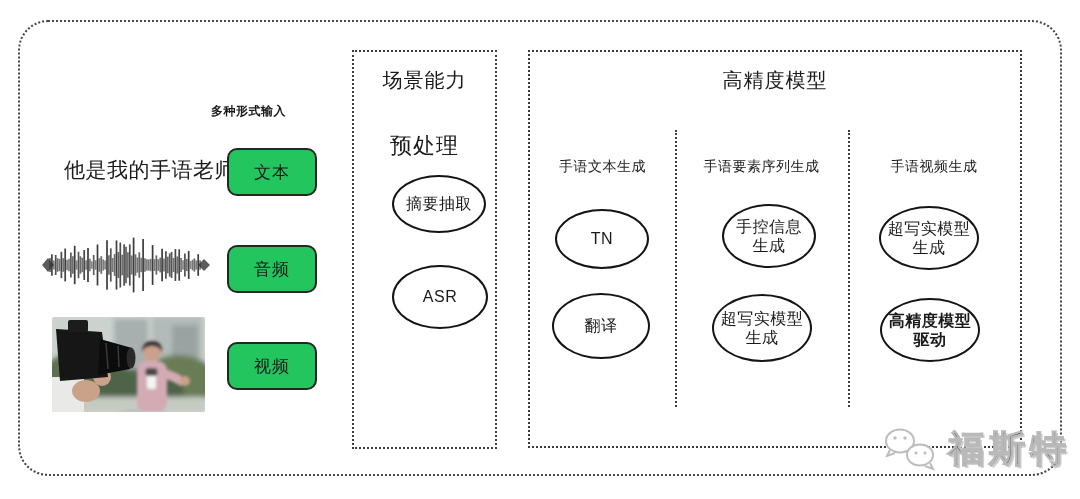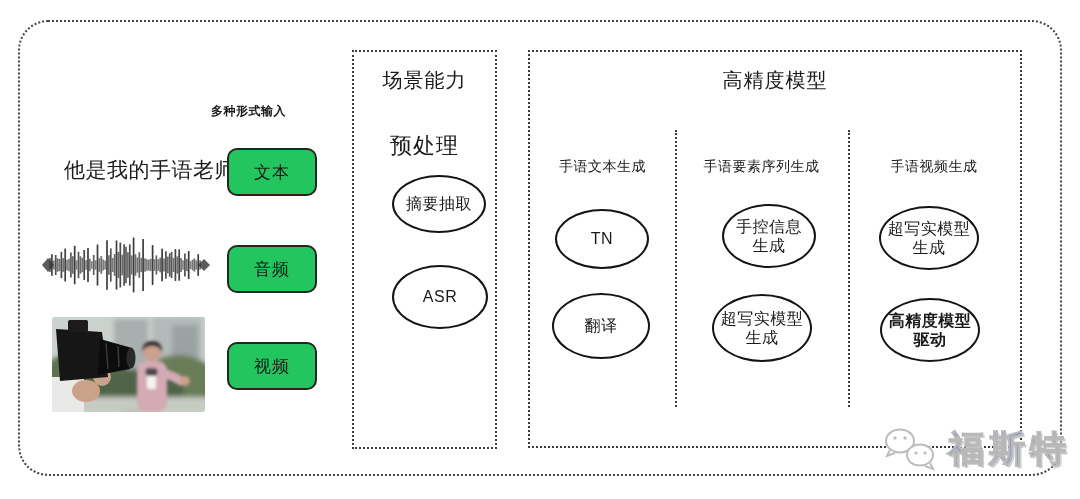--- a/index.html
+++ b/index.html
@@ -70,21 +70,21 @@
   
   .ce00{left:25px;top:157px;width:90px;height:56px;}
   .ce01{left:22px;top:241px;width:94px;height:62px;justify-content:center;}
   .ce10{left:192px;top:152px;width:90px;height:60px;}
   .ce11{left:182px;top:242px;width:96px;height:64px;}
   .ce20{left:349px;top:154px;width:96px;height:60px;}
   .ce21{left:350px;top:246px;width:96px;height:60px;font-weight:bold;}
   
   .watermark{position:absolute;left:880px;top:424px;display:flex;align-items:center;z-index:5;}
   .wm-text{
-    font-size:36px;font-weight:bold;letter-spacing:5px;color:#1d4ed8;
+    font-size:36px;font-weight:bold;letter-spacing:5px;color:#0f172a;
     -webkit-text-stroke:1.2px #b9b9b9;
     text-shadow:2px 2px 0 #cfcfcf;
     margin-left:6px;white-space:nowrap;
   }
 </style>
 </head>
 <body>
 
 <div class="canvas">
 

